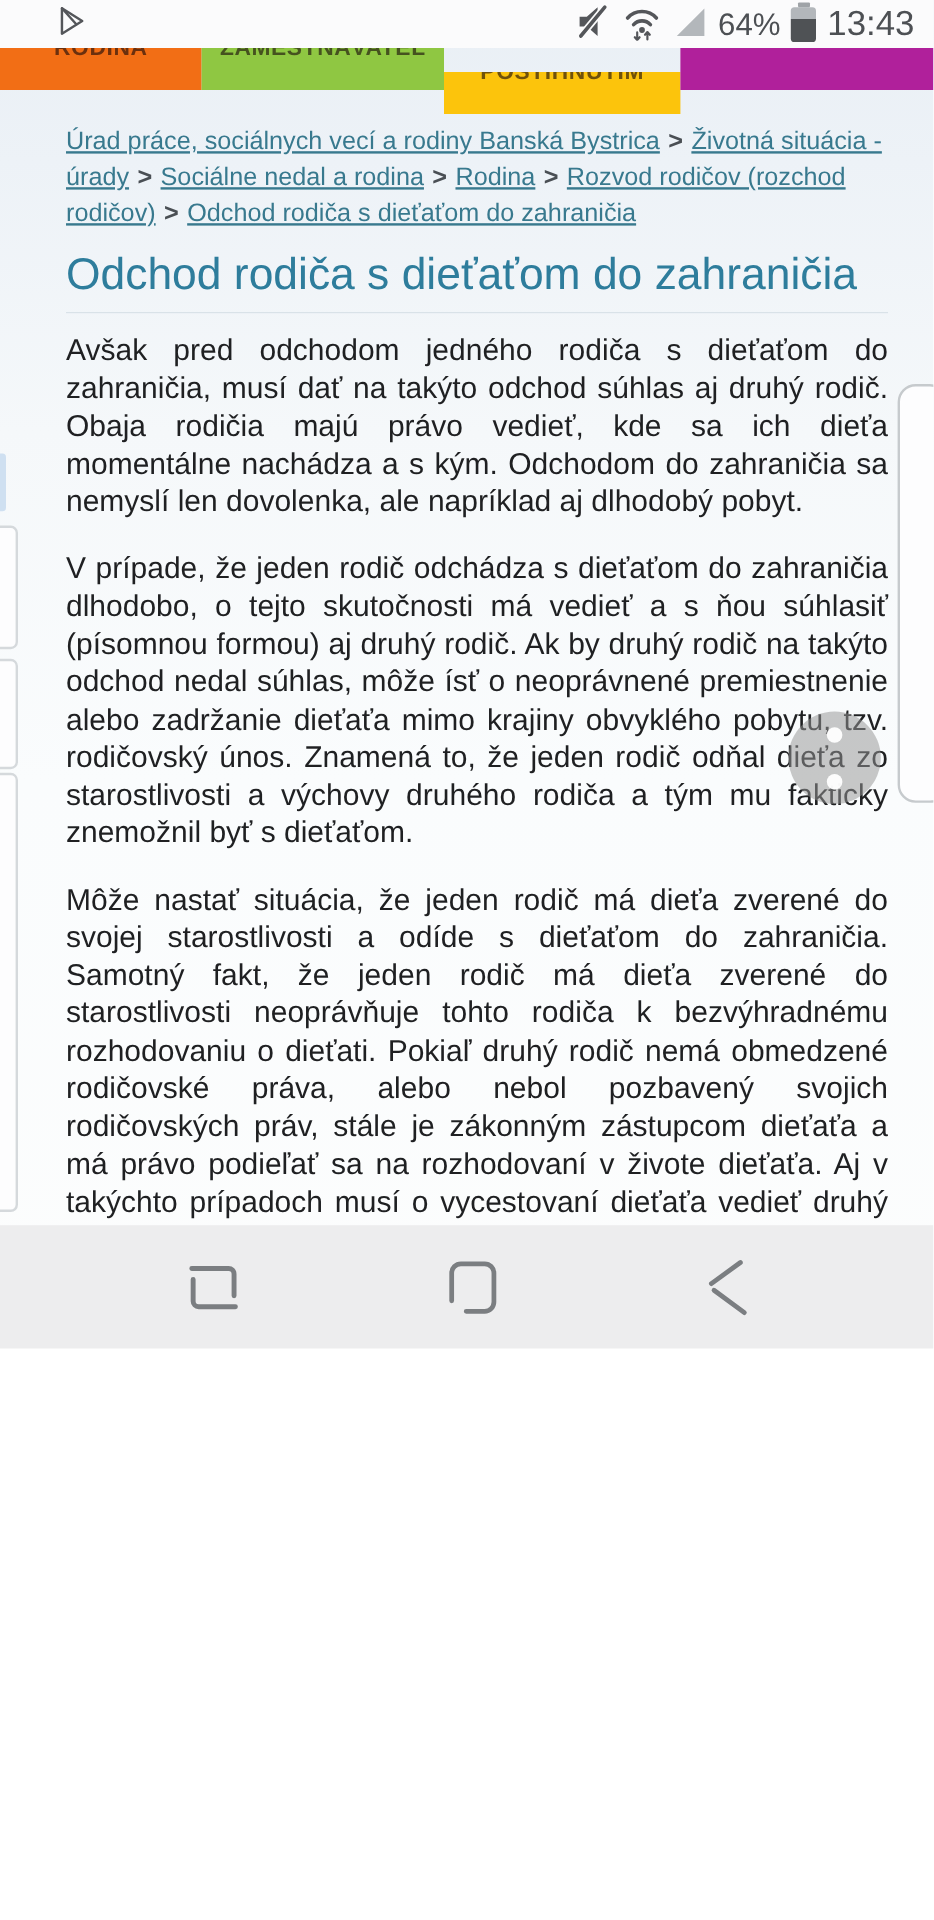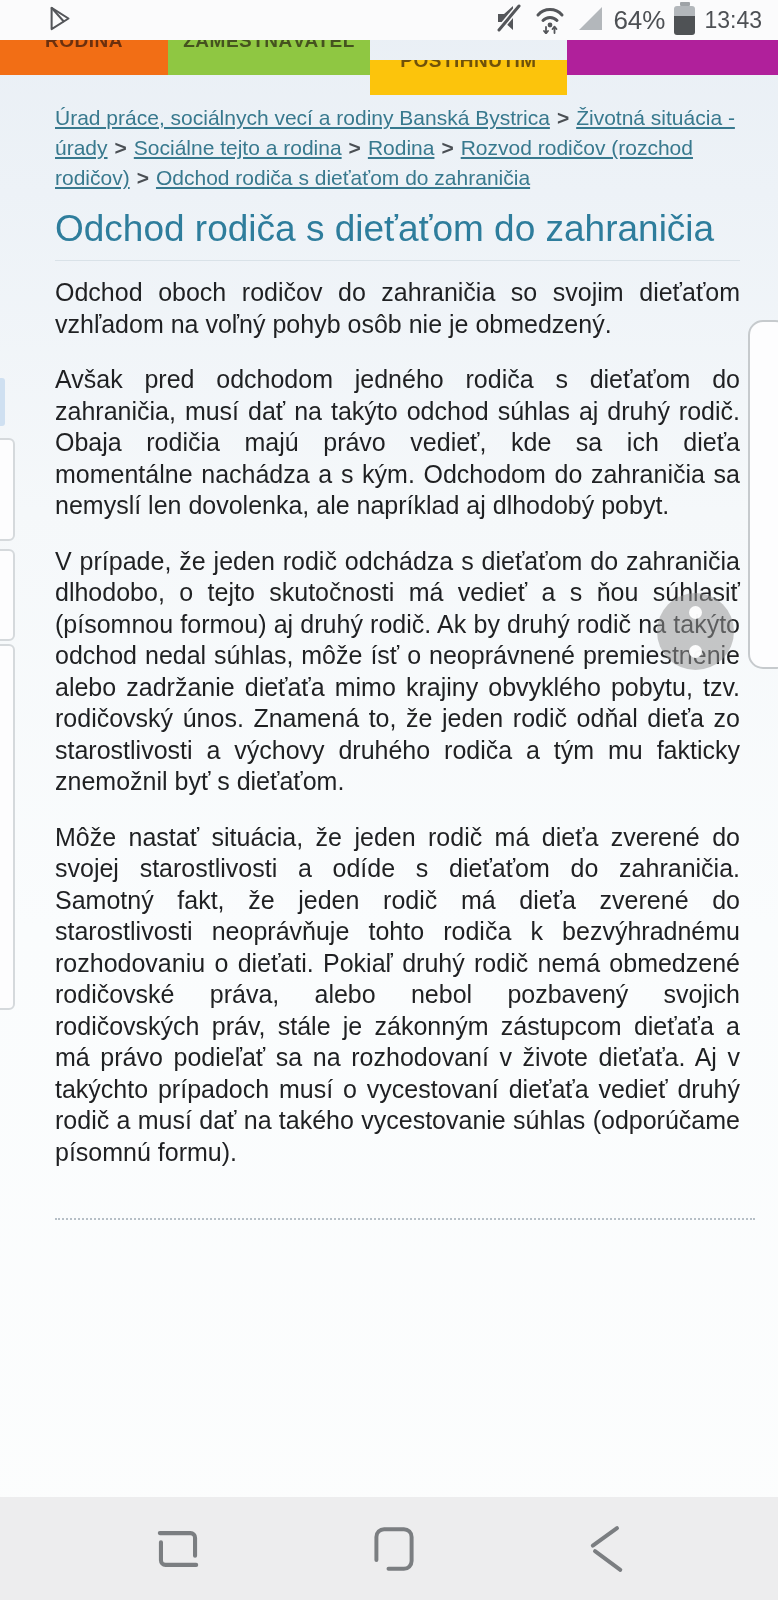--- a/index.html
+++ b/index.html
@@ -1,27 +1,27 @@
 <!DOCTYPE html>
 <html><head>
 <meta charset="utf-8">
 <style>
   html,body { margin:0; padding:0; background:#ffffff; }
   .screen {
-    position:relative; width:778px; height:1600px; overflow:hidden;
+    position:relative; width:778px; height:1124px; overflow:hidden;
     font-family:"Liberation Sans", sans-serif;
     background:linear-gradient(180deg,#e9eff5 0%,#edf2f7 12%,#f5f8fa 32%,#fafcfd 58%,#fcfdfd 100%);
   }
 
   
   .statusbar { position:absolute; top:0; left:0; right:0; height:40px; background:#fbfbfc; z-index:9; display:flex; align-items:center; }
   .sb-left { margin-left:46px; display:flex; align-items:center; }
   .sb-right { margin-left:auto; margin-right:16px; display:flex; align-items:center; gap:9px; color:#4d5054; }
   .sb-percent { font-size:26px; }
-  .sb-time { font-size:23px; }
+  .sb-time { font-size:29px; }
   .battery-body { position:relative; width:21px; height:29px; border-radius:3px;
     background:linear-gradient(180deg,#b3b7bb 0 34%,#4f5255 34% 100%); }
   .battery-cap { position:absolute; top:-4px; left:5.5px; width:10px; height:4px; background:#9fa3a7; border-radius:1px; }
 
   
   .tabbar { position:absolute; top:40px; left:0; right:0; height:35px; display:flex; z-index:8; }
   .tab { position:relative; overflow:hidden; height:35px; }
   .tab-label { position:absolute; top:-10px; left:0; right:0; text-align:center; white-space:nowrap;
     font-size:19px; font-weight:bold; letter-spacing:0.5px; color:rgba(25,10,10,0.62); }
   .tab0 { width:168px; } .tab1 { width:202px; } .tab2 { width:197px; } .tab3 { width:200px; } .tab4 { flex:1; }
@@ -118,27 +118,26 @@
       <span class="tab-label">ZAMESTNÁVATEĽ</span>
     </div>
     <div class="tab tab2" style="background: rgb(252, 196, 12); margin-top: 20px;">
       <span class="tab-label">POSTIHNUTÍM</span>
     </div>
     <div class="tab tab4" style="background: rgb(176, 32, 155);"></div>
   </div>
 
   <div class="content">
     <div class="breadcrumb">
-      <a>Úrad práce, sociálnych vecí a rodiny Banská Bystrica</a><span class="bc-sep">&gt;</span><a>Životná situácia - úrady</a><span class="bc-sep">&gt;</span><a>Sociálne tejto a rodina</a><span class="bc-sep">&gt;</span><a>Rodina</a><span class="bc-sep">&gt;</span><a>Rozvod rodičov (rozchod rodičov)</a><span class="bc-sep">&gt;</span><a>Odchod rodiča s dieťaťom do zahraničia</a>
+      <a>Úrad práce, sociálnych vecí a rodiny Banská Bystrica</a><span class="bc-sep">&gt;</span><a>Životná situácia - úrady</a><span class="bc-sep">&gt;</span><a>Sociálne nedal a rodina</a><span class="bc-sep">&gt;</span><a>Rodina</a><span class="bc-sep">&gt;</span><a>Rozvod rodičov (rozchod rodičov)</a><span class="bc-sep">&gt;</span><a>Odchod rodiča s dieťaťom do zahraničia</a>
     </div>
 
     <h1 class="title">Odchod rodiča s dieťaťom do zahraničia</h1>
 
     <div class="paras">
-      <p>Odchod oboch rodičov do zahraničia so svojim dieťaťom vzhľadom na voľný pohyb osôb nie je obmedzený.</p>
       <p>Avšak pred odchodom jedného rodiča s dieťaťom do zahraničia, musí dať na takýto odchod súhlas aj druhý rodič. Obaja rodičia majú právo vedieť, kde sa ich dieťa momentálne nachádza a s kým. Odchodom do zahraničia sa nemyslí len dovolenka, ale napríklad aj dlhodobý pobyt.</p>
       <p>V prípade, že jeden rodič odchádza s dieťaťom do zahraničia dlhodobo, o tejto skutočnosti má vedieť a s ňou súhlasiť (písomnou formou) aj druhý rodič. Ak by druhý rodič na takýto odchod nedal súhlas, môže ísť o neoprávnené premiestnenie alebo zadržanie dieťaťa mimo krajiny obvyklého pobytu, tzv. rodičovský únos. Znamená to, že jeden rodič odňal dieťa zo starostlivosti a výchovy druhého rodiča a tým mu fakticky znemožnil byť s dieťaťom.</p>
       <p>Môže nastať situácia, že jeden rodič má dieťa zverené do svojej starostlivosti a odíde s dieťaťom do zahraničia. Samotný fakt, že jeden rodič má dieťa zverené do starostlivosti neoprávňuje tohto rodiča k bezvýhradnému rozhodovaniu o dieťati. Pokiaľ druhý rodič nemá obmedzené rodičovské práva, alebo nebol pozbavený svojich rodičovských práv, stále je zákonným zástupcom dieťaťa a má právo podieľať sa na rozhodovaní v živote dieťaťa. Aj v takýchto prípadoch musí o vycestovaní dieťaťa vedieť druhý rodič a musí dať na takého vycestovanie súhlas (odporúčame písomnú formu).</p>
     </div>
 
     <div class="dotted-divider"></div>
   </div>
 
   <div class="edge-blue"></div>
   <div class="edge-card c1"></div>

